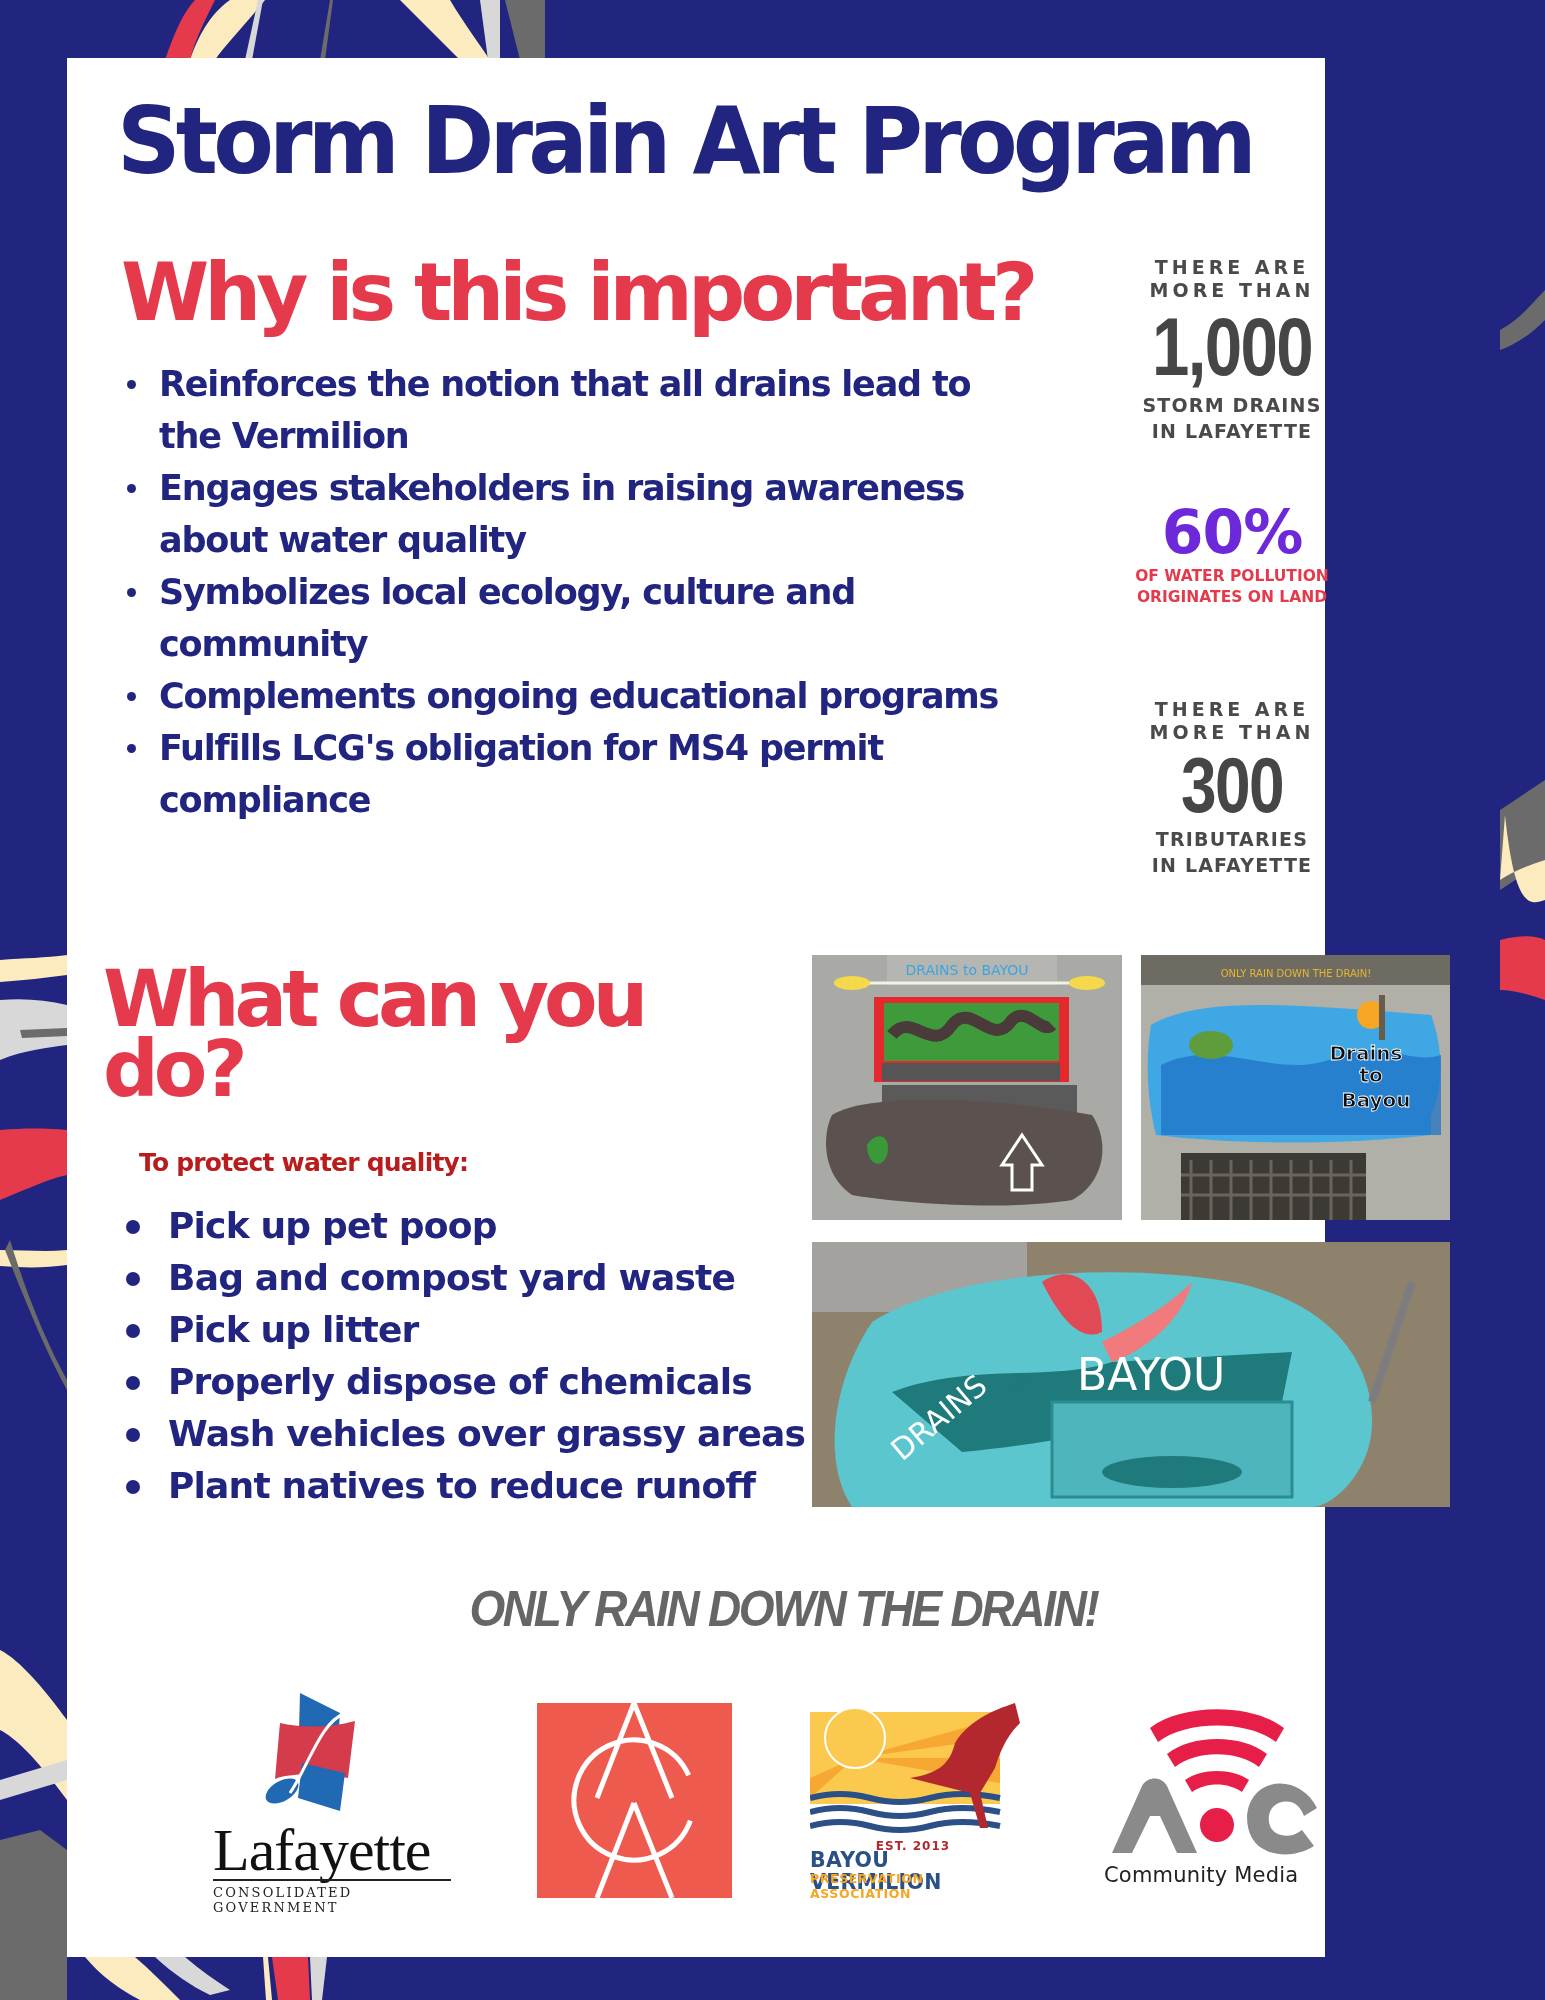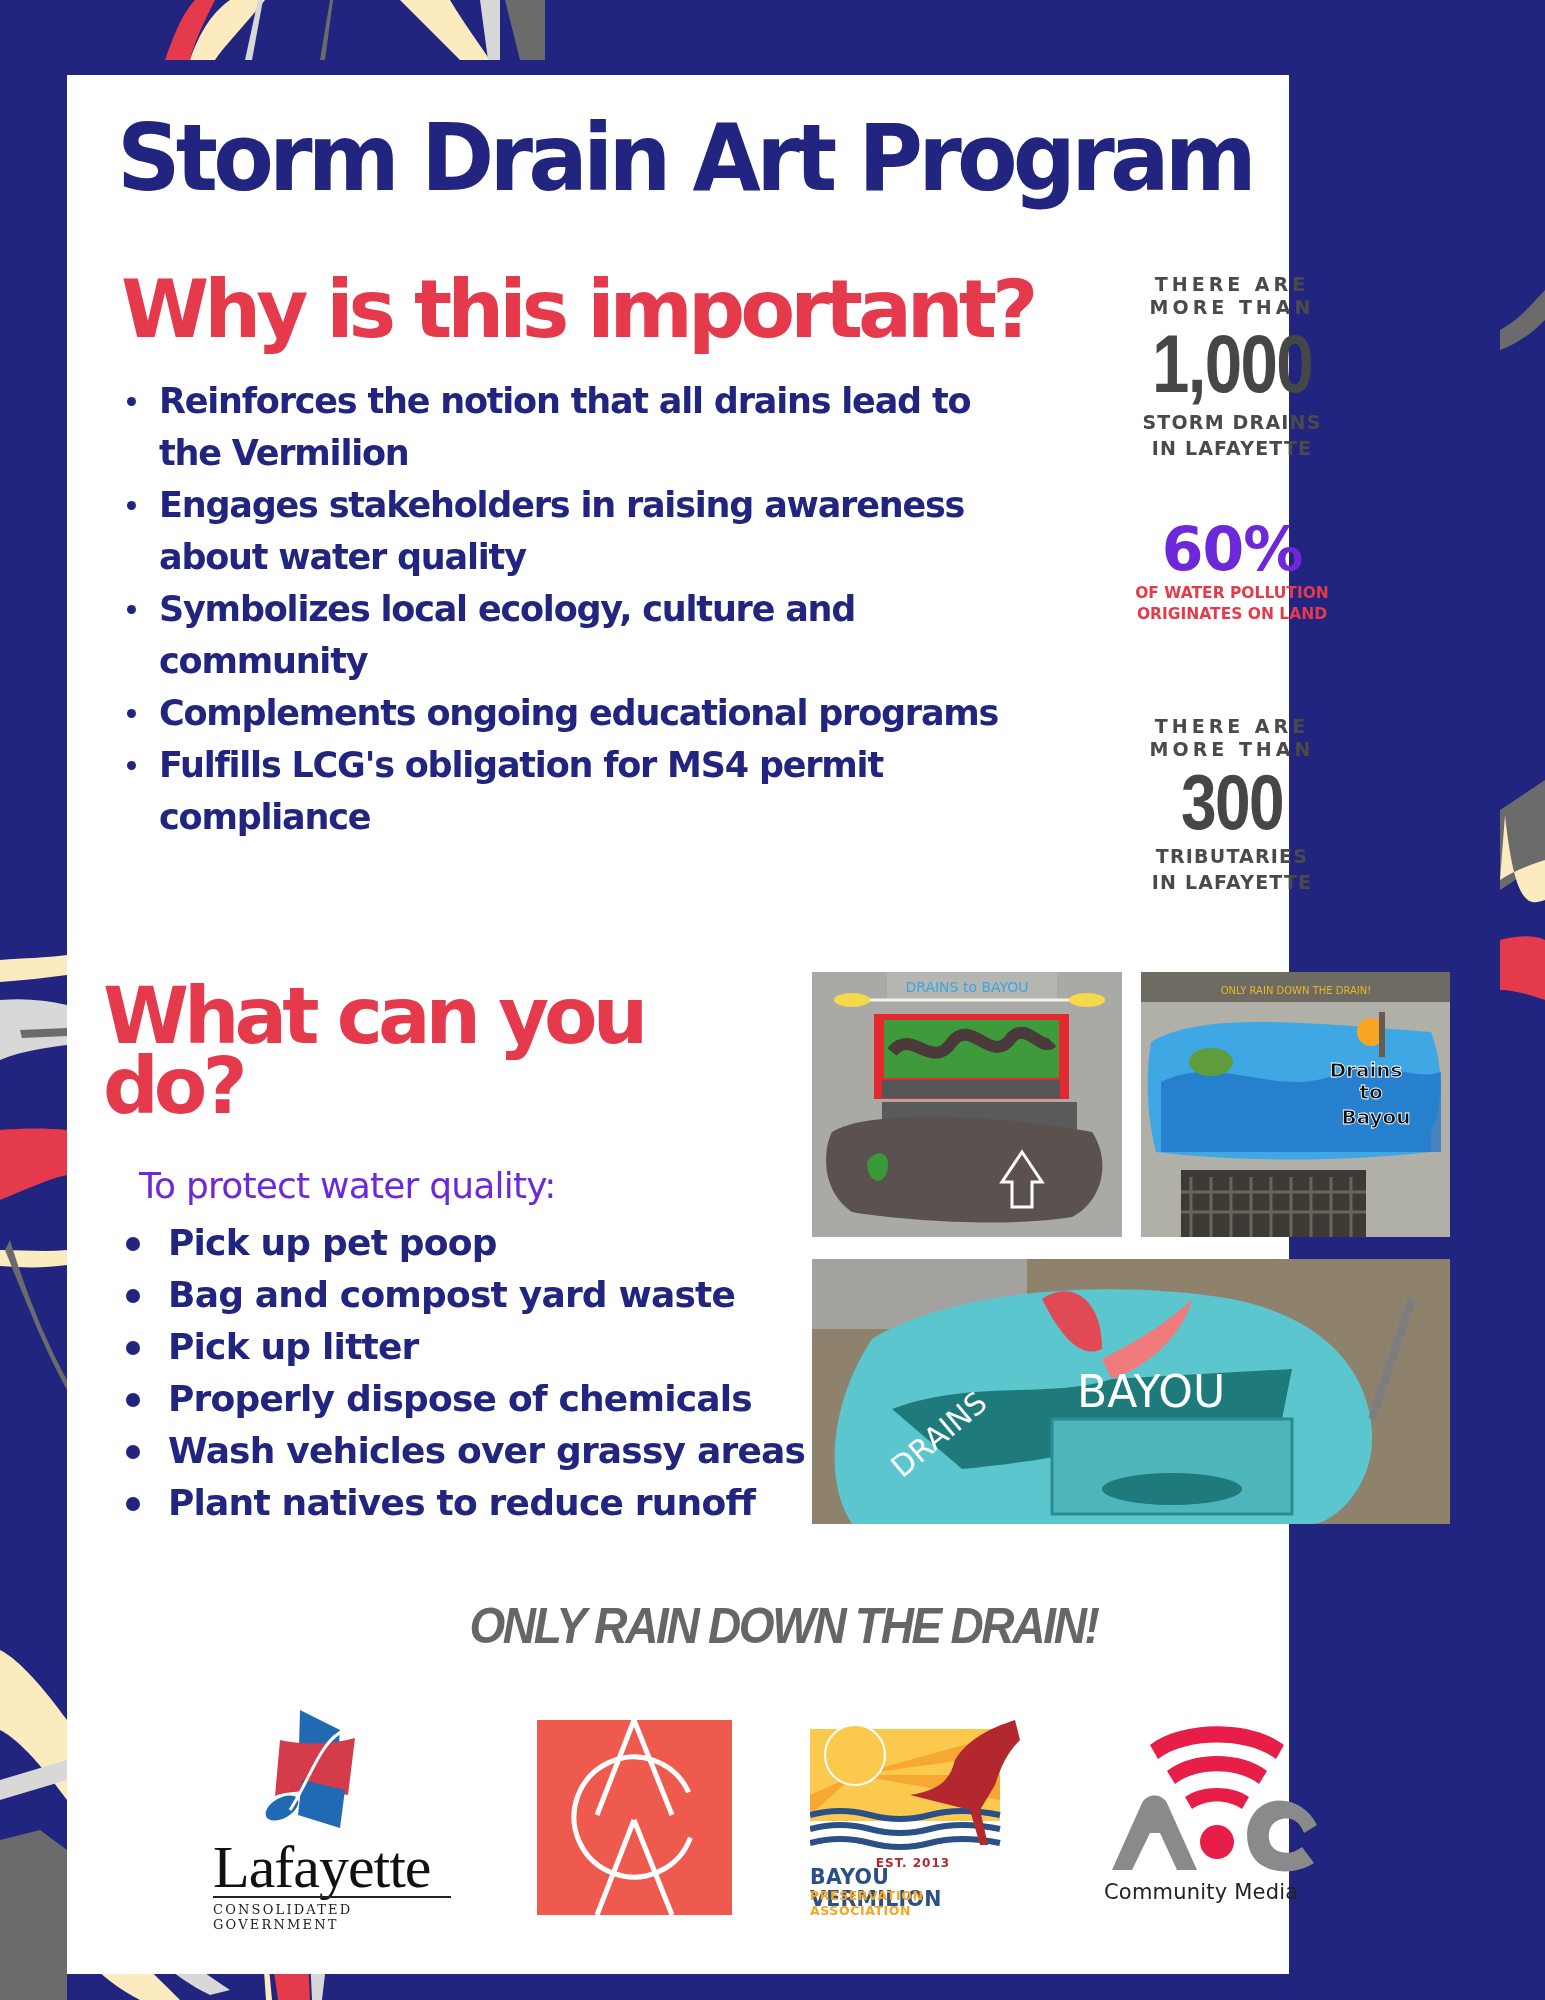--- a/index.html
+++ b/index.html
@@ -1,29 +1,29 @@
 <!DOCTYPE html>
 <html><head>
 <meta charset="utf-8">
 <style>
   html,body{margin:0;padding:0;}
   body{width:1545px;height:2000px;position:relative;overflow:hidden;background:#21257f;font-family:"DejaVu Sans",sans-serif;}
   .bg{position:absolute;inset:0;z-index:0;}
-  .panel{position:absolute;left:67px;top:75px;width:1222px;height:1899px;background:#ffffff;z-index:1;}
+  .panel{position:absolute;left:67px;top:58px;width:1222px;height:1899px;background:#ffffff;z-index:1;padding-left:36px;}
   .abs{position:absolute;}
   .title{left:50px;top:38px;width:1340px;font-family:"DejaVu Sans",sans-serif;font-weight:bold;font-size:92px;letter-spacing:-5px;color:#21257f;line-height:1;white-space:nowrap;transform:scaleX(0.96);transform-origin:left;}
   .h2{font-family:"DejaVu Sans",sans-serif;font-weight:bold;color:#e53a4b;letter-spacing:-5px;line-height:1;white-space:nowrap;}
   .why-h{left:54px;top:195px;font-size:80px;}
   .what-h{left:36px;top:906px;font-size:78px;line-height:70px;white-space:normal;width:600px;}
   ul.bul{list-style:none;margin:0;padding:0;}
   ul.bul li{position:relative;color:#21257f;font-weight:bold;font-family:"DejaVu Sans",sans-serif;}
   .why-list{left:58px;top:300px;width:980px;}
   .why-list li{font-size:35px;line-height:52px;padding-left:34px;letter-spacing:-1.2px;}
   .why-list li::before{content:"";position:absolute;left:2px;top:22px;width:9px;height:9px;border-radius:50%;background:#21257f;}
-  .what-sub{left:72px;top:1090px;font-size:36px;font-weight:normal;color:#6d28d9;letter-spacing:-0.8px;}
+  .what-sub{left:72px;top:1090px;font-size:25px;font-weight:bold;color:#b91c1c;letter-spacing:-0.8px;}
   .what-list{left:55px;top:1142px;width:760px;}
   .what-list li{font-size:36px;line-height:52px;padding-left:46px;letter-spacing:-0.8px;}
   .what-list li::before{content:"";position:absolute;left:4px;top:20px;width:14px;height:14px;border-radius:50%;background:#21257f;}
   .stat{text-align:center;color:#464646;font-family:"DejaVu Sans",sans-serif;font-weight:bold;}
   .stat .pre{font-size:19px;letter-spacing:4px;line-height:23px;font-weight:bold;color:#4a4a4a;}
   .stat .num{font-family:"Liberation Sans",sans-serif;font-weight:bold;font-size:82px;line-height:90px;transform:scaleX(0.82);letter-spacing:-2px;color:#464646;}
   .stat .post{font-size:19px;line-height:26px;letter-spacing:1.2px;color:#4a4a4a;}
   .stat1{left:1040px;top:198px;width:250px;}
   .stat2{left:1040px;top:440px;width:250px;}
   .stat2 .num{color:#6d28d9;font-family:"DejaVu Sans",sans-serif;font-size:60px;line-height:68px;transform:none;letter-spacing:-1px;}

